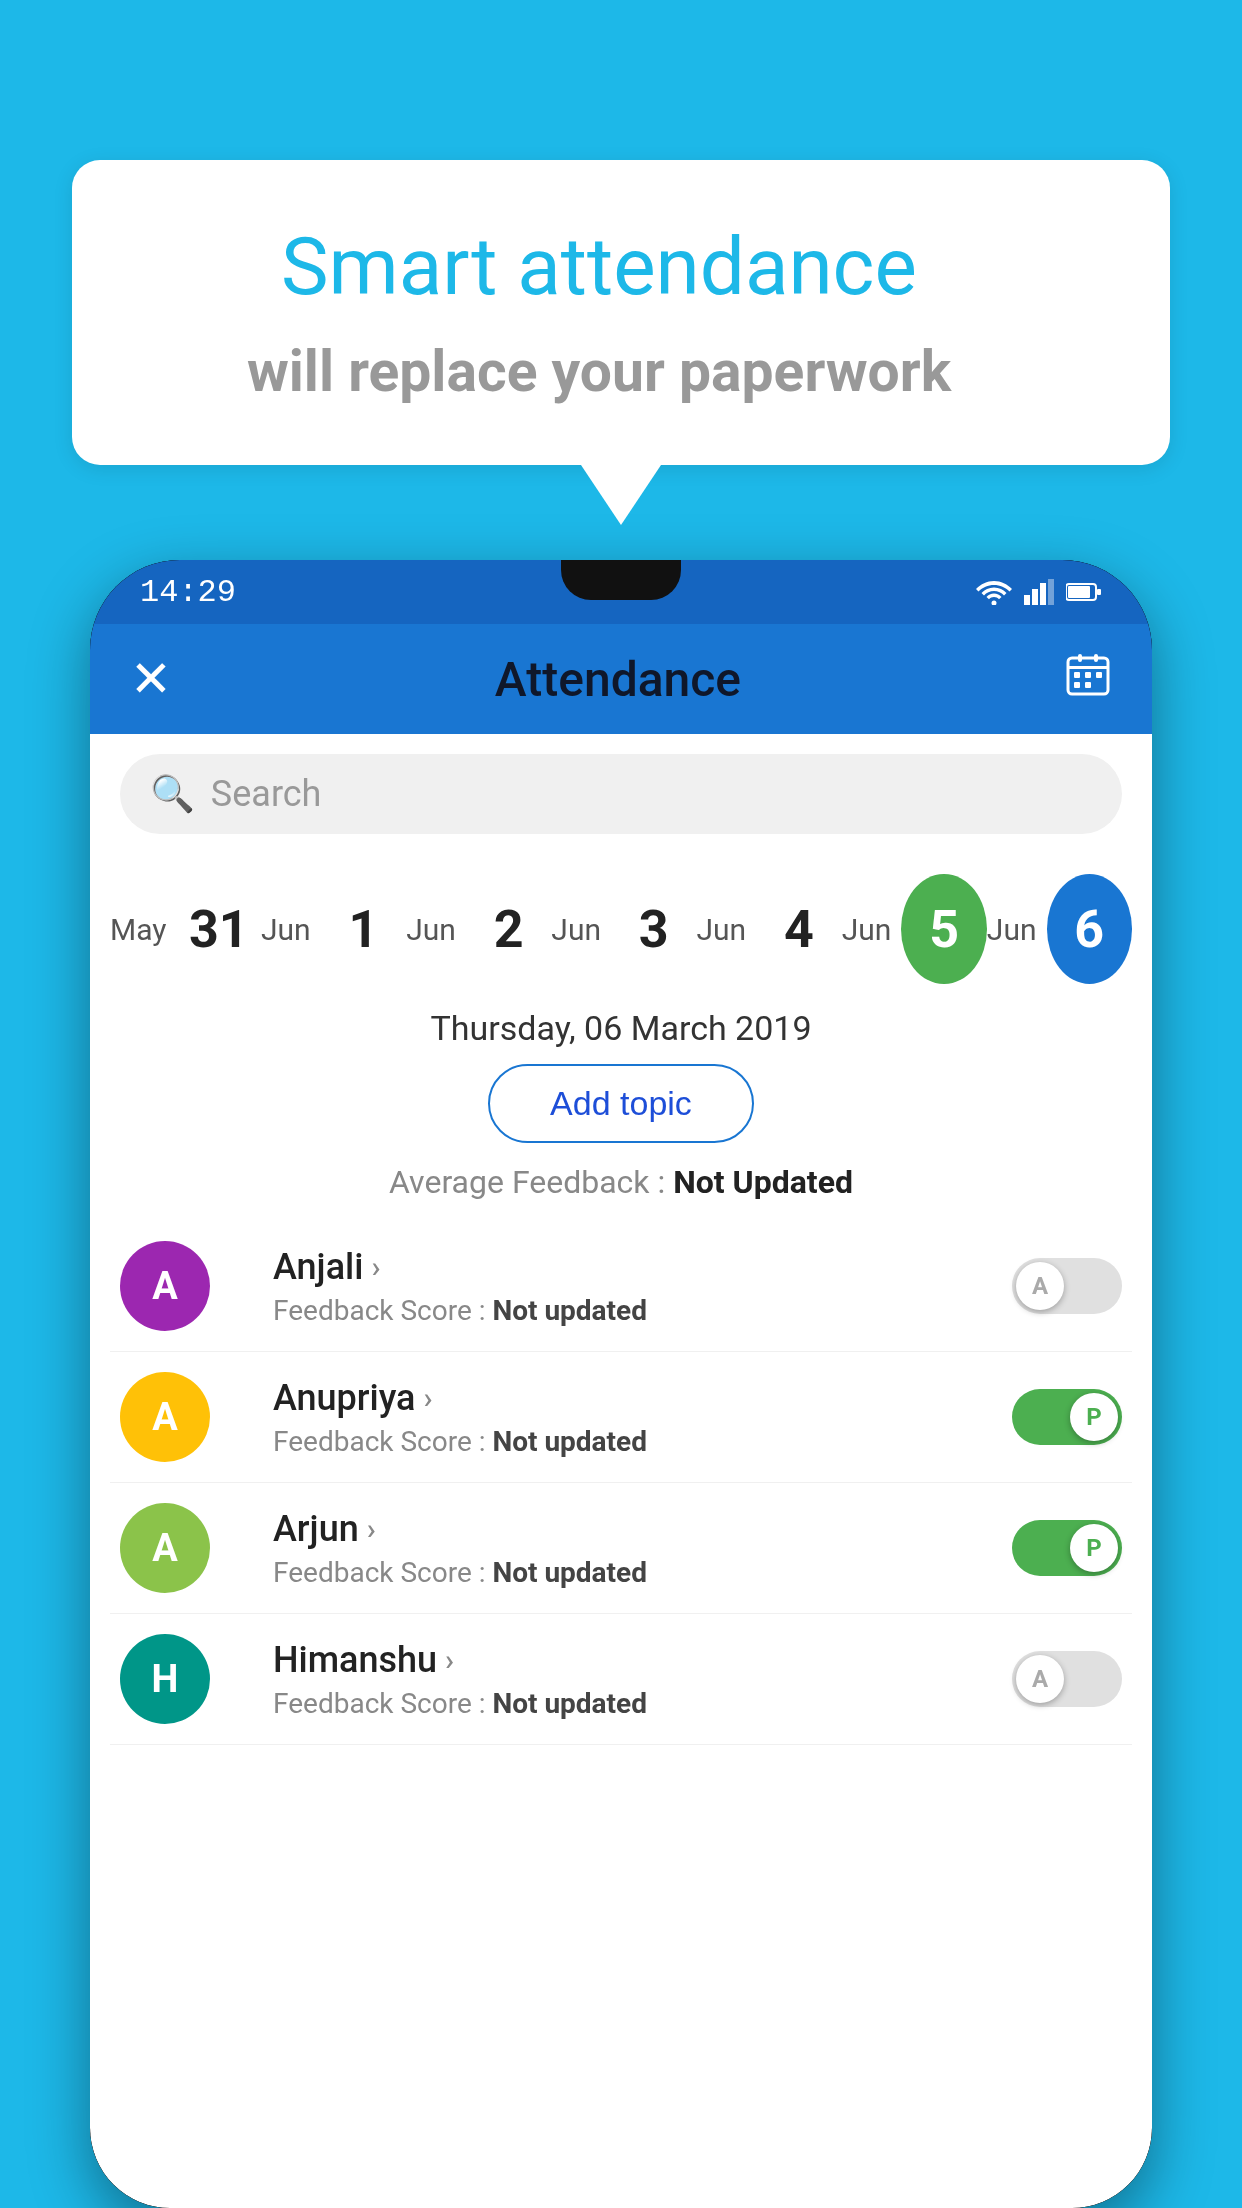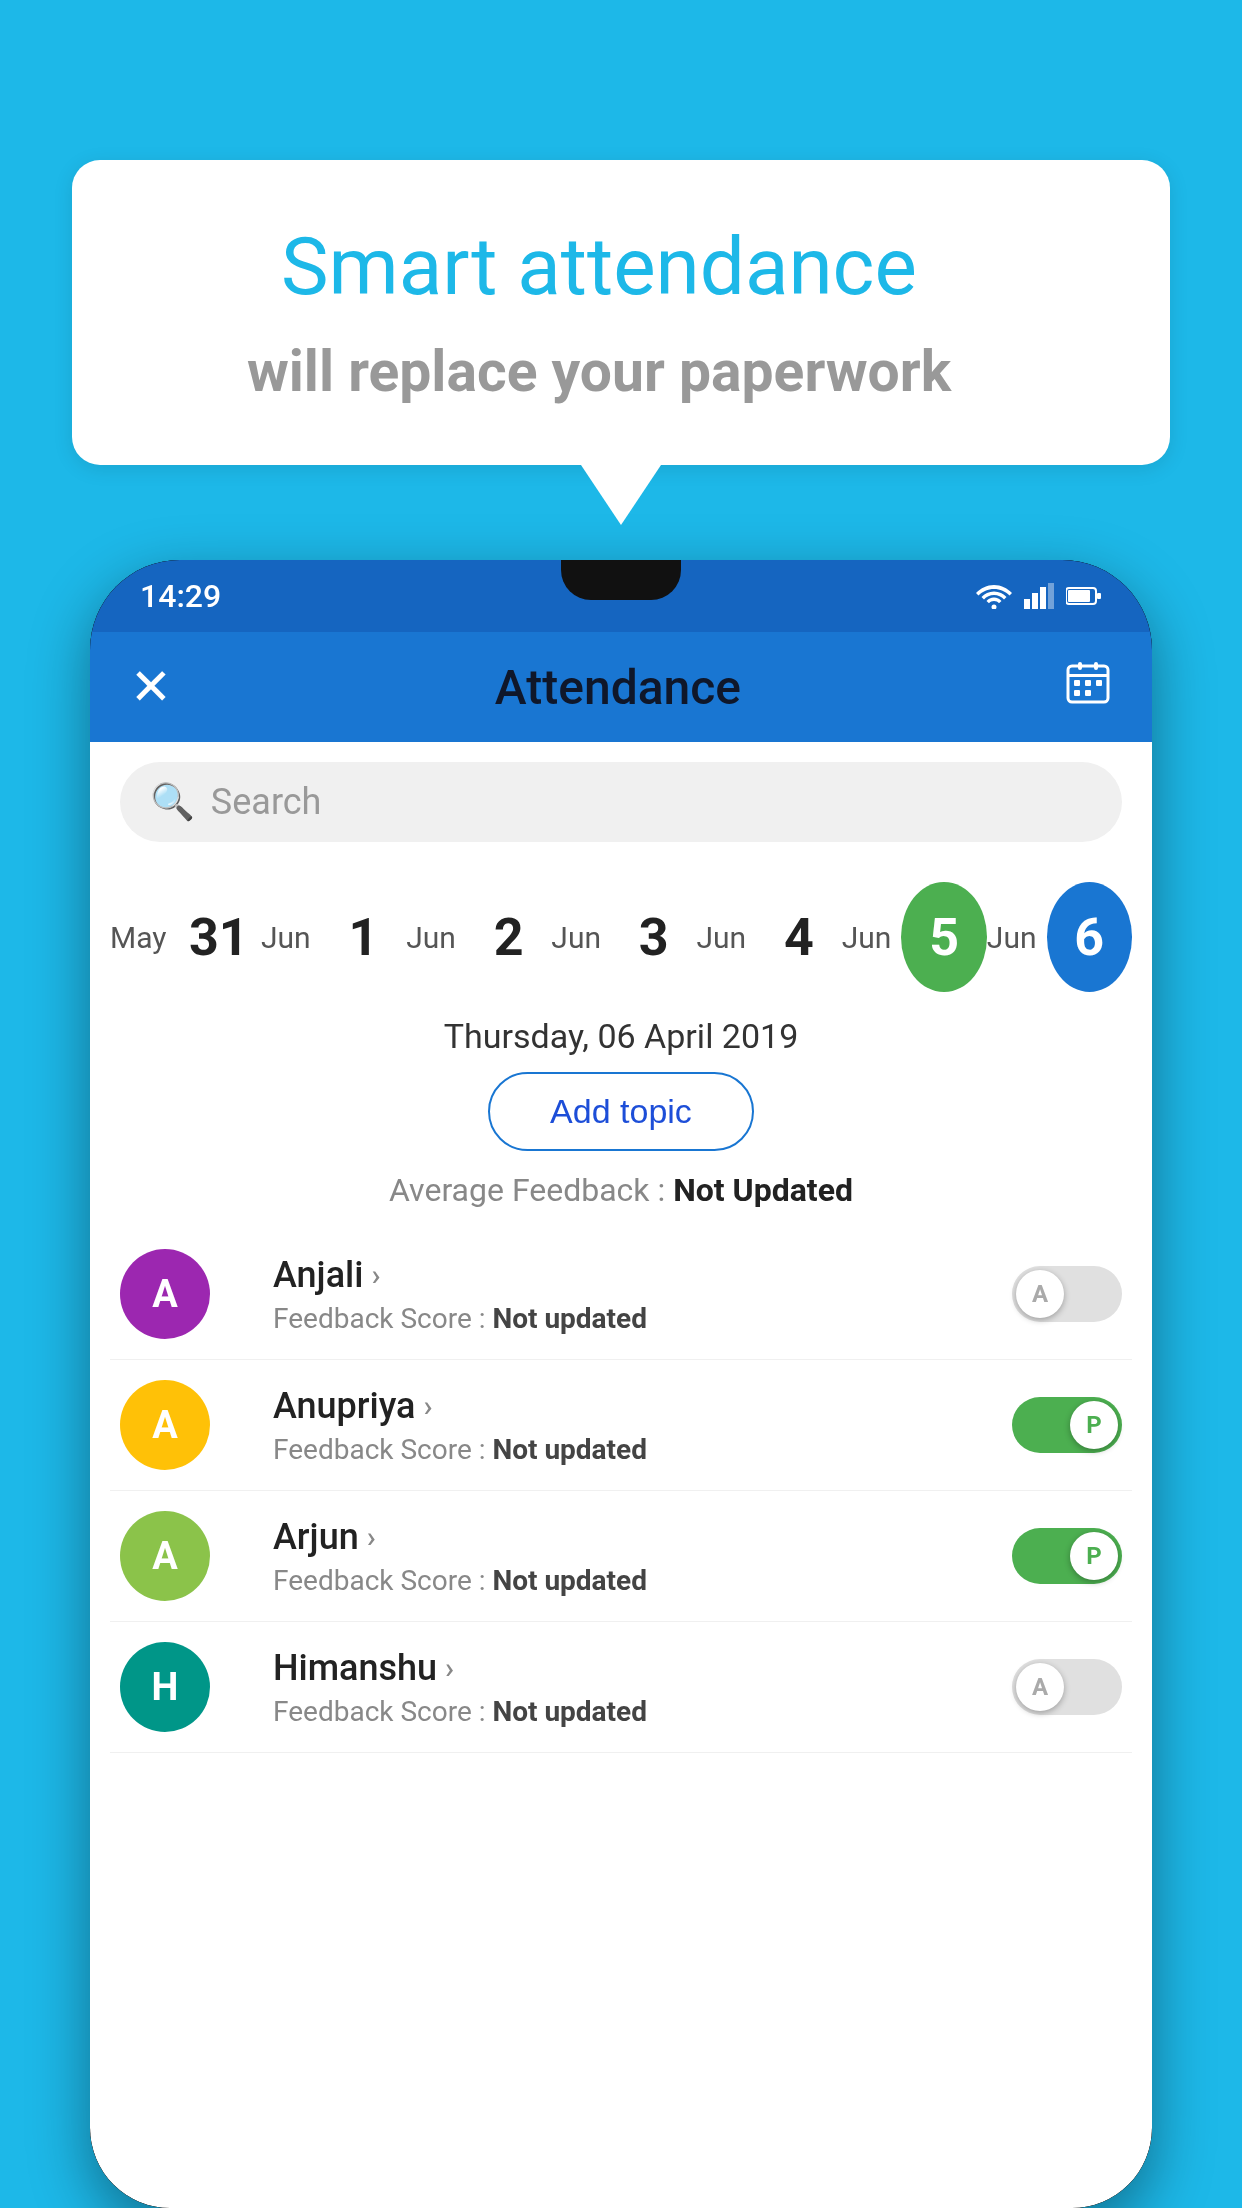--- a/index.html
+++ b/index.html
@@ -62,26 +62,27 @@
       background: #111;
       border-radius: 90px 90px 80px 80px;
       padding: 0;
       box-shadow: 0 20px 60px rgba(0,0,0,0.4);
       overflow: hidden;
     }
 
     
     .status-bar {
       background: #1565c0;
-      height: 72px;
+      height: 64px;
       display: flex;
       align-items: center;
       justify-content: space-between;
       padding: 0 50px;
       position: relative;
+      font-family: Liberation Mono, monospace;
     }
 
     .status-time {
       color: white;
       font-size: 32px;
       font-weight: 500;
     }
 
     .status-icons {
       display: flex;
@@ -447,21 +448,21 @@
           <div class="calendar-day">
             <div class="cal-month">Jun</div>
             <div class="cal-date today">5</div>
           </div>
           <div class="calendar-day">
             <div class="cal-month">Jun</div>
             <div class="cal-date selected">6</div>
           </div>
         </div>
 
-      <div class="selected-date-label">Thursday, 06 April 2019</div>
+      <div class="selected-date-label">Thursday, 06 March 2019</div>
 
       <button class="add-topic-btn">Add topic</button>
 
       <div class="avg-feedback">
         <span>Average Feedback :</span>
         <strong>Not Updated</strong>
       </div>
 
       <div class="student-list" id="student-list">
       <div class="student-item">

